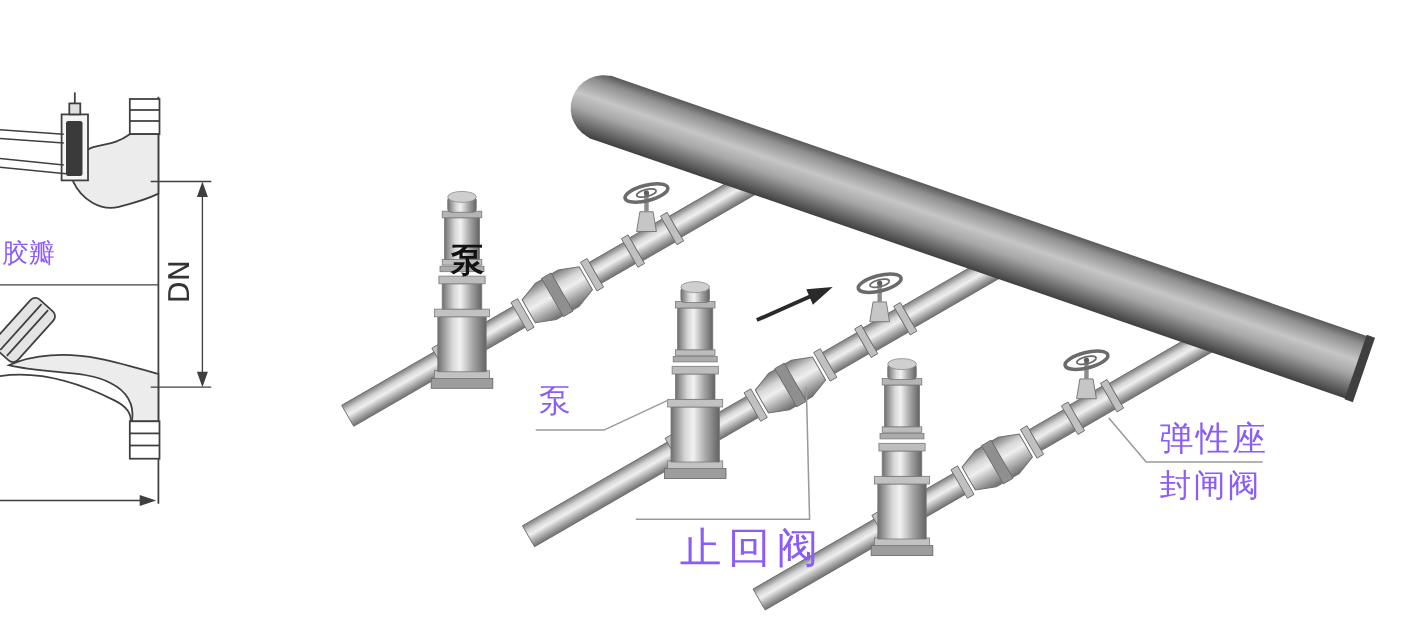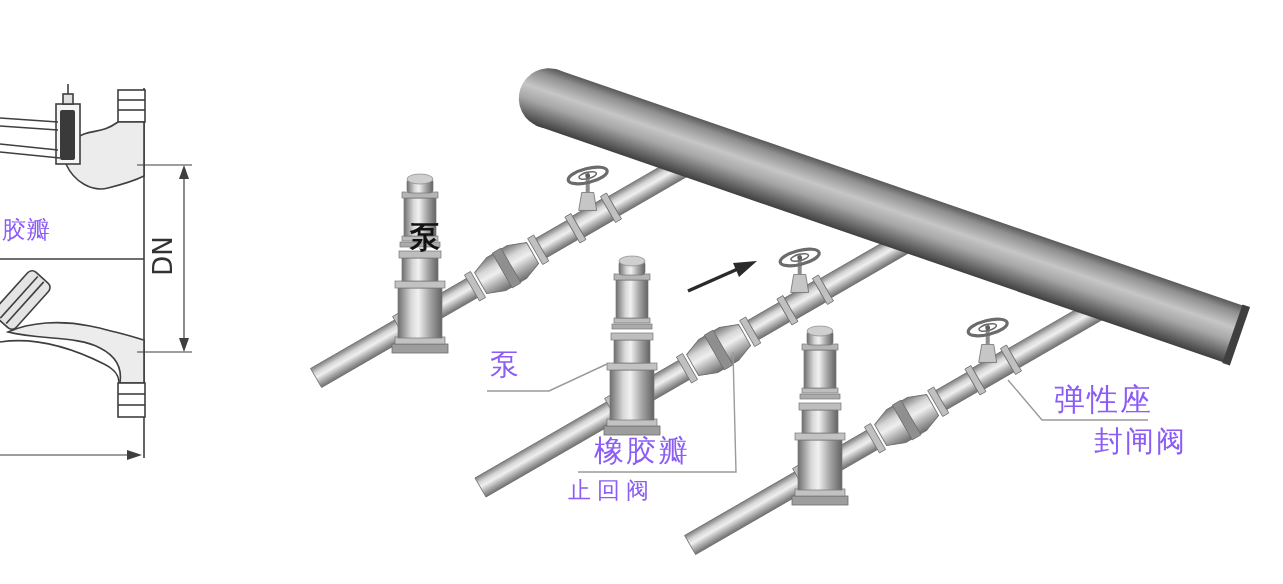--- a/index.html
+++ b/index.html
@@ -190,19 +190,18 @@
       </g>
     </g>
   </svg>
 
   <div class="label" style="left:2px;top:217px;font-size:24px;">胶瓣</div>
 
   <div class="label" style="left:410px;top:220px;font-size:30px;font-weight:600;color:#111;">泵</div>
 
   <div class="label" style="left:490px;top:349px;font-size:29px;">泵</div>
 
-  <div class="label" style="left:594px;top:434px;font-size:30px;letter-spacing:2px;">橡胶瓣</div>
-  <div class="label" style="left:568px;top:478px;font-size:23px;letter-spacing:6px;">止回阀</div>
+  <div class="label" style="left:618px;top:478px;font-size:38px;letter-spacing:6px;">止回阀</div>
 
   <div class="label" style="left:1054px;top:382px;font-size:31px;letter-spacing:2px;">弹性座</div>
-  <div class="label" style="left:1094px;top:426px;font-size:29px;letter-spacing:2px;">封闸阀</div>
+  <div class="label" style="left:1054px;top:426px;font-size:29px;letter-spacing:2px;">封闸阀</div>
 
 </div>
 
 </body></html>

